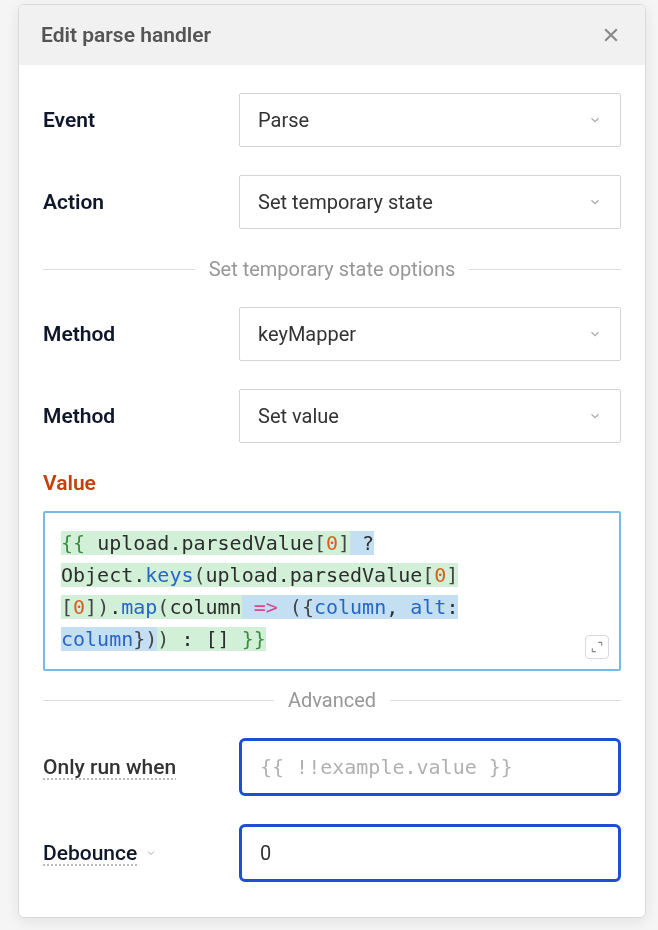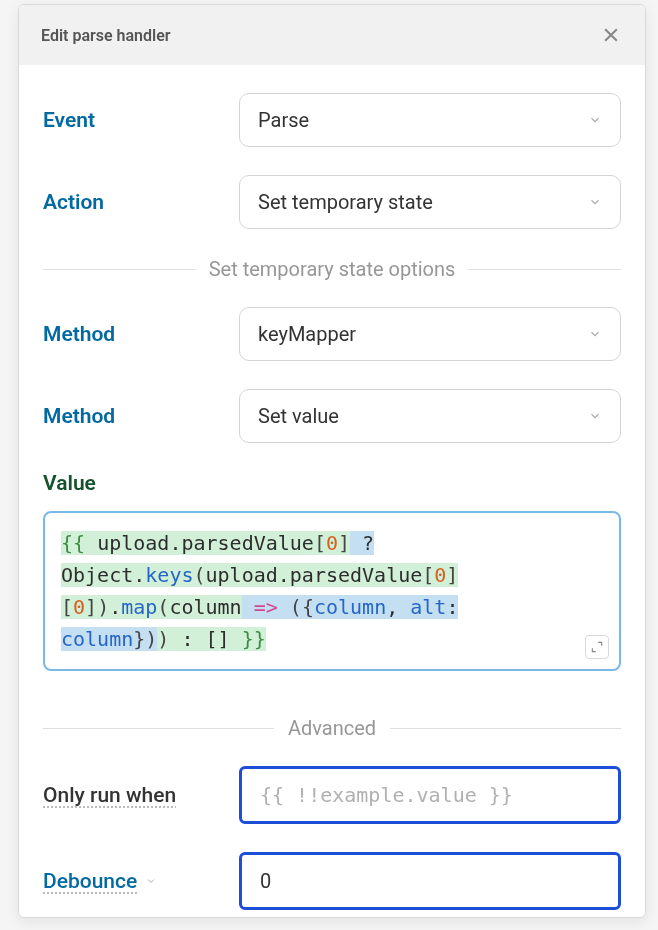--- a/index.html
+++ b/index.html
@@ -26,21 +26,21 @@
     flex-direction: column;
   }
   .modal-header {
     background: #f1f1f1;
     padding: 18px 22px;
     display: flex;
     align-items: center;
     justify-content: space-between;
   }
   .modal-title {
-    font-size: 16px;
+    font-size: 21px;
     font-weight: 600;
     color: #555;
   }
   .close-btn {
     width: 24px;
     height: 24px;
     cursor: pointer;
     color: #888;
     display: flex;
     align-items: center;
@@ -55,41 +55,41 @@
   .row {
     display: flex;
     align-items: center;
     margin-bottom: 28px;
     gap: 16px;
   }
   .row-label {
     width: 180px;
     font-size: 21px;
     font-weight: 600;
-    color: #0369a1;
+    color: #0f172a;
     flex-shrink: 0;
     display: flex;
     align-items: center;
     gap: 8px;
   }
   .row-label.dotted {
     text-decoration-line: underline;
     text-decoration-style: dotted;
     text-decoration-color: #bbb;
     text-underline-offset: 4px;
     font-weight: 500;
     color: #333;
   }
   .mini-chevron {
     color: #999;
   }
   .select-box {
     flex: 1;
     border: 1px solid #d4d4d4;
-    border-radius: 10px;
+    border-radius: 2px;
     padding: 14px 18px;
     font-size: 20px;
     color: #333;
     display: flex;
     align-items: center;
     justify-content: space-between;
     cursor: pointer;
     background: #fff;
   }
   .chevron {
@@ -109,32 +109,32 @@
     height: 1px;
     background: #ddd;
   }
   .divider-text {
     font-size: 20px;
     color: #979797;
   }
   .value-label {
     font-size: 21px;
     font-weight: 600;
-    color: #14532d;
+    color: #c2410c;
     margin-bottom: 16px;
   }
   .code-box {
     border: 2px solid #7ab8e6;
-    border-radius: 8px;
+    border-radius: 2px;
     padding: 14px 16px 14px 16px;
     font-family: ui-monospace, SFMono-Regular, "SF Mono", Menlo, Consolas, monospace;
     font-size: 20px;
     line-height: 1.6;
     position: relative;
-    margin-bottom: 45px;
+    margin-bottom: 17px;
     word-break: break-word;
   }
   .code-content {
     display: inline;
   }
   .hl-green  { background: #d2f0d8; }
   .hl-blue   { background: #c5dff2; }
   .tok-delim { color: #3a8c3e; }
   .tok-prop  { color: #2d2d2d; }
   .tok-num   { color: #d65e1e; }

